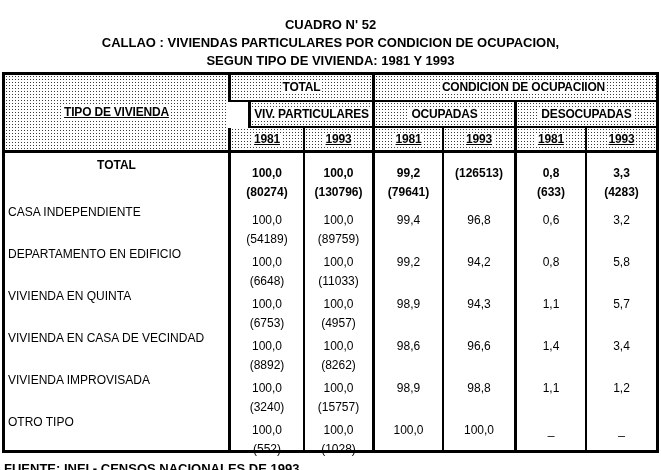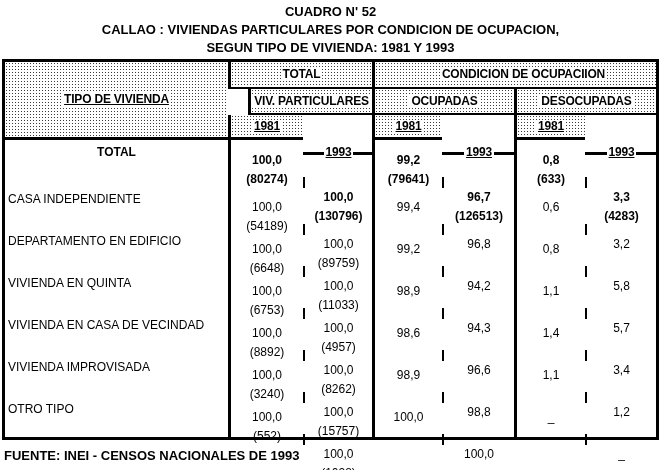--- a/index.html
+++ b/index.html
@@ -7,21 +7,21 @@
     width: 661px; height: 470px;
     background: #fff; color: #000;
     font-family: "Liberation Sans", sans-serif;
     overflow: hidden;
   }
   .title {
     text-align: center;
     font-weight: bold;
     font-size: 13px;
     line-height: 18px;
-    padding-top: 3px;
+    padding-top: 16px;
   }
   .tbl {
     width: 657px;
     margin-left: 2px;
     margin-top: 2px;
     border: 3px solid #000;
   }
   .hgrid, .bgrid {
     display: grid;
     grid-template-columns: 223px 75px 69px 70px 72px 71px 71px;
@@ -49,21 +49,21 @@
   .h-ocu     { grid-column: 4 / 6; grid-row: 2; }
   .h-des     { grid-column: 6 / 8; grid-row: 2; }
   .h-y1 { grid-column: 2; grid-row: 3; }
   .h-y2 { grid-column: 3; grid-row: 3; }
   .h-y3 { grid-column: 4; grid-row: 3; }
   .h-y4 { grid-column: 5; grid-row: 3; }
   .h-y5 { grid-column: 6; grid-row: 3; }
   .h-y6 { grid-column: 7; grid-row: 3; }
 
   .b3l { border-left: 3px solid #000; }
-  .b2l { border-left: 2px solid #000; margin-top: 37px; }
+  .b2l { border-left: 2px solid #000; }
   .bb2 { border-bottom: 2px solid #000; }
   .bb3 { border-bottom: 3px solid #000; text-decoration: underline; }
 
   .lbl {
     font-size: 12px;
     padding: 5px 0 0 3px;
     line-height: 15px;
     white-space: nowrap;
     overflow: hidden;
   }
@@ -141,21 +141,20 @@
       </div>
     <div class="dc bold b2l">
         <span>100,0</span>
         <span>(130796)</span>
       </div>
     <div class="dc bold b3l">
         <span>99,2</span>
         <span>(79641)</span>
       </div>
     <div class="dc bold b2l">
-        <span>96,7</span>
         <span>(126513)</span>
       </div>
     <div class="dc bold b3l">
         <span>0,8</span>
         <span>(633)</span>
       </div>
     <div class="dc bold b2l">
         <span>3,3</span>
         <span>(4283)</span>
       </div>

